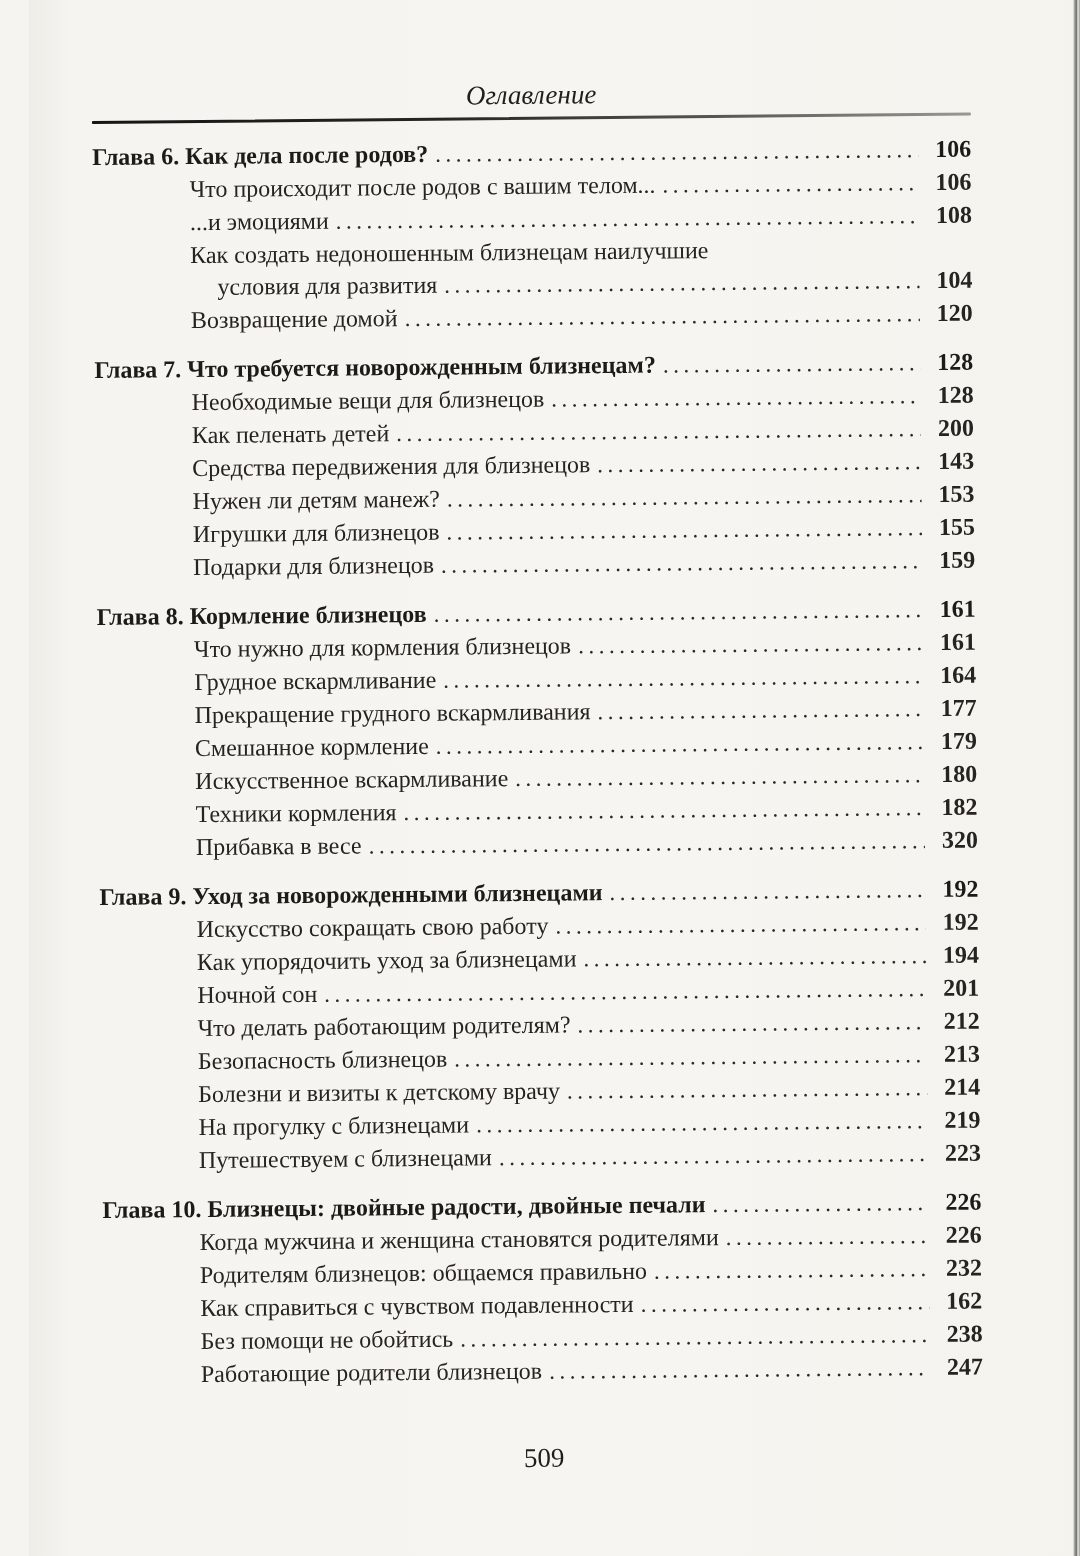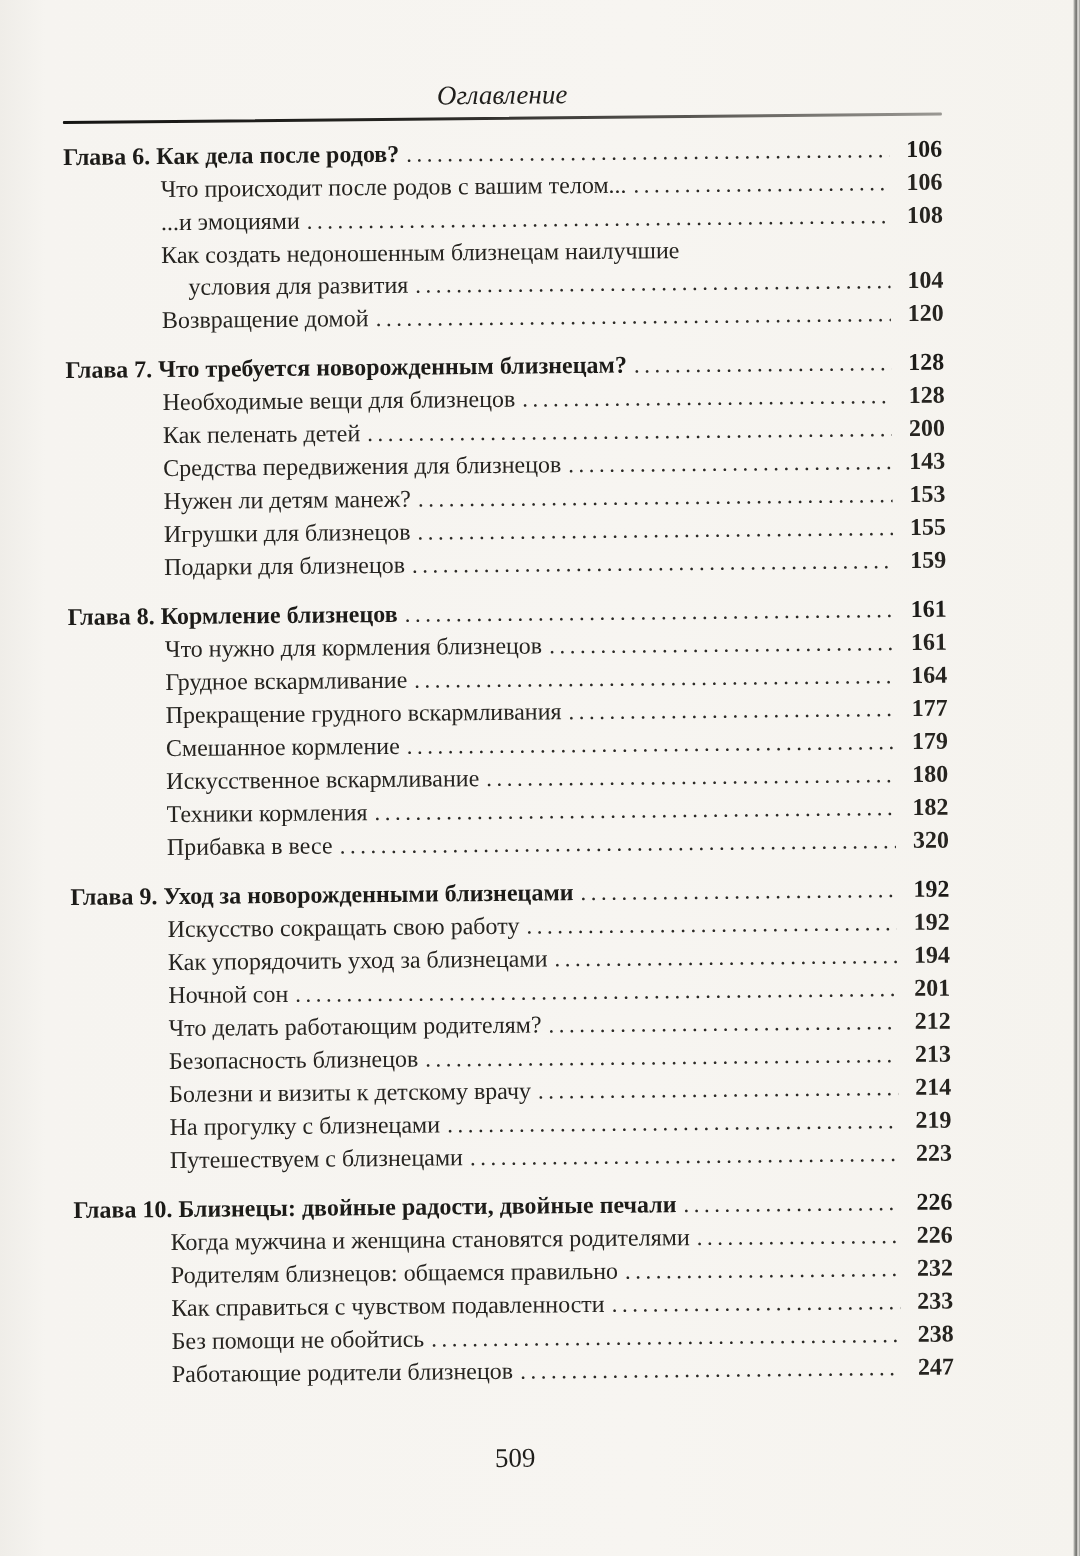--- a/index.html
+++ b/index.html
@@ -5,20 +5,21 @@
   html,body{margin:0;padding:0;}
   body{
     width:1080px;height:1556px;overflow:hidden;position:relative;
     background:#f6f4f0;
     font-family:"Liberation Serif","DejaVu Serif",serif;
     color:#24221f;
   }
   .page{
     position:absolute;inset:0;
     background:linear-gradient(to right,#efede8 0,#f6f4f0 45px,#f7f5f1 60%,#f5f3ee 100%);
+    margin-left:29px;
   }
   
   .scan-edge{
     position:absolute;top:0;right:0;width:8px;height:100%;
     background:linear-gradient(to right,rgba(0,0,0,0) 0,rgba(0,0,0,0) 12%,#989894 35%,#72726e 55%,#e9e7e3 75%,#9a9a96 100%);
   }
   .content{
     position:absolute;left:63px;top:0;width:879px;
     transform:rotate(-0.55deg);
     transform-origin:0 130px;
@@ -231,21 +232,21 @@
           <span class="pg">226</span>
         </div>
         <div class="row sub">
           <span class="label">Родителям близнецов: общаемся правильно</span>
           <span class="dots"></span>
           <span class="pg">232</span>
         </div>
         <div class="row sub">
           <span class="label">Как справиться с чувством подавленности</span>
           <span class="dots"></span>
-          <span class="pg">233</span>
+          <span class="pg">162</span>
         </div>
         <div class="row sub">
           <span class="label">Без помощи не обойтись</span>
           <span class="dots"></span>
           <span class="pg">238</span>
         </div>
         <div class="row sub">
           <span class="label">Работающие родители близнецов</span>
           <span class="dots"></span>
           <span class="pg">247</span>

